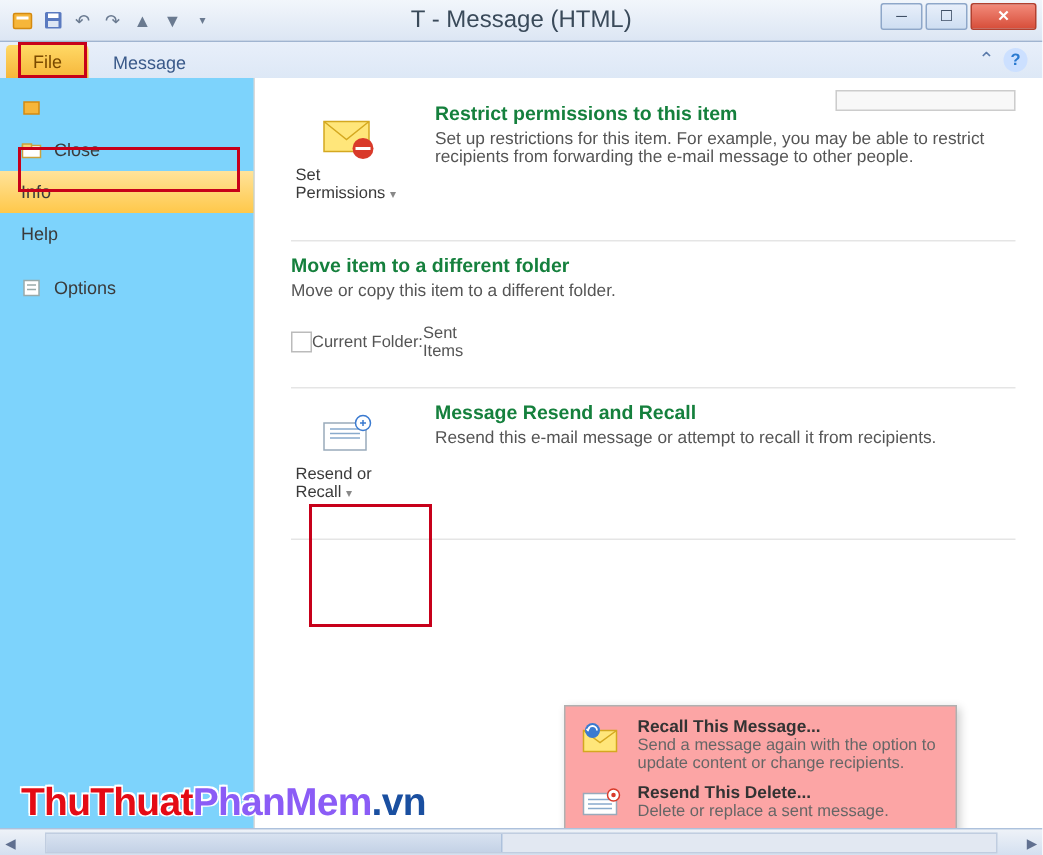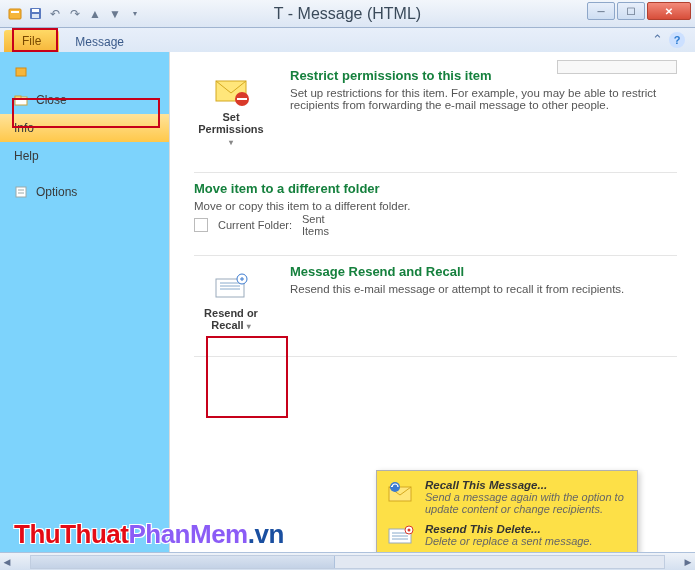--- a/index.html
+++ b/index.html
@@ -26,31 +26,31 @@
   
   .backstage { display: flex; height: calc(100% - 52px - 18px); background: #fff; }
   .sidebar { width: 170px; background: #7dd3fc; border-right: 1px solid #dadada; padding-top: 6px; }
   .sidebar .item { padding: 7px 14px; font-size: 12px; color: #3a3a3a; display:flex; align-items:center; gap:8px;}
   .sidebar .item.selected { background: linear-gradient(#ffe39a,#ffc84a); }
   .sidebar .icon-sm { width:14px; height:14px; display:inline-block; }
   
   .content { flex: 1; padding: 8px 18px 8px 24px; overflow:hidden; position:relative;}
   .section { display: flex; gap: 22px; padding: 8px 0 18px 0; border-bottom: 1px solid #e5e5e5; }
   .section:last-child { border-bottom:none; }
-  .bigbtn { width: 74px; text-align: center; font-size: 11px; color: #3a3a3a; padding: 6px 2px; border:1px solid transparent; border-radius:3px;font-weight:bold;}
+  .bigbtn { width: 74px; text-align: left; font-size: 11px; color: #3a3a3a; padding: 6px 2px; border:1px solid transparent; border-radius:3px;}
   .bigbtn .ico { width: 38px; height: 32px; margin: 0 auto 4px; display:block;}
   .bigbtn .drop { font-size:8px; color:#888;}
   .desc { flex: 1; font-size: 11.5px; color: #555; }
   .desc h3 { font-size: 13px; font-weight: bold; color: #15803d; margin-bottom: 4px; }
-  .desc .folder-row { display:flex; align-items:center; gap:10px; margin-top:1px; font-size:11px;}
+  .desc .folder-row { display:flex; align-items:center; margin-top:16px; font-size:11px;}
   .desc .folder-row .sq { width:14px; height:14px; border:1px solid #bbb; }
   
   .preview-pane { position:absolute; right:18px; top:8px; width:120px; height:14px; border:1px solid #ccc; background:#f8f8f8;}
   
-  .dropdown { position:absolute; left:206px; top:418px; width:262px; background:#fde047; border:1px solid #b0b0b0; box-shadow:2px 2px 6px rgba(0,0,0,0.2); padding:4px 0; z-index:3;font-style:italic;}
+  .dropdown { position:absolute; left:206px; top:418px; width:262px; background:#fca5a5; border:1px solid #b0b0b0; box-shadow:2px 2px 6px rgba(0,0,0,0.2); padding:4px 0; z-index:3;}
   .dropdown .dd-item { display:flex; gap:10px; padding:4px 10px; font-size:11px;}
   .dropdown .dd-item .dd-ico { width:28px; height:22px; flex-shrink:0; margin-top:2px;}
   .dropdown .dd-item strong { font-size:11.5px; color:#333; display:block;}
   .dropdown .dd-item span { color:#666; }
   
   .watermark { position:absolute; left:14px; bottom:20px; font-size:26px; font-weight:900; color:#e40b15; text-shadow: -1px -1px 0 #fff, 1px -1px 0 #fff, -1px 1px 0 #fff, 1px 1px 0 #fff; z-index:10; letter-spacing:-0.5px;}
   .watermark .grey { color:#8b5cf6; }
   .watermark .blue { color:#1a4fa0; }
   
   .statusbar { position:absolute; bottom:0; left:0; right:0; height:18px; background:linear-gradient(#eef2f8,#d4e0f0); border-top:1px solid #adc1dc; display:flex; align-items:center;}

